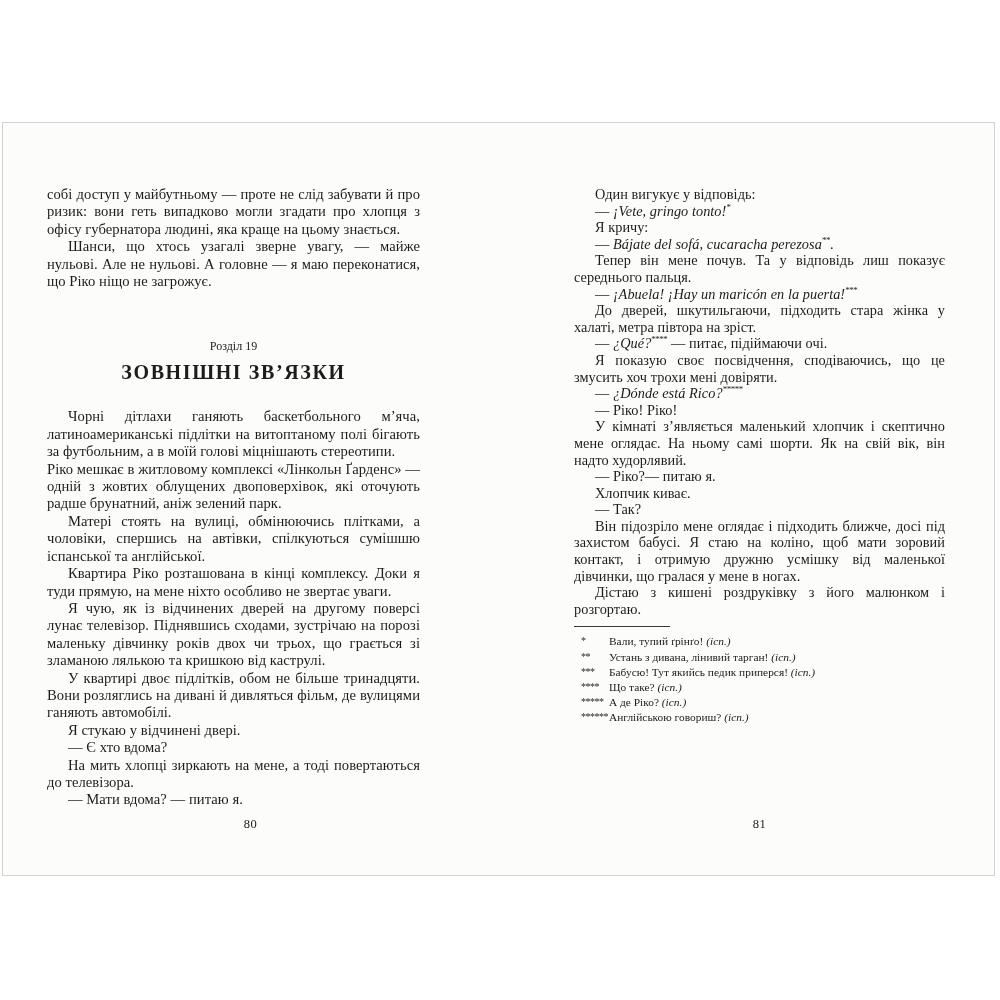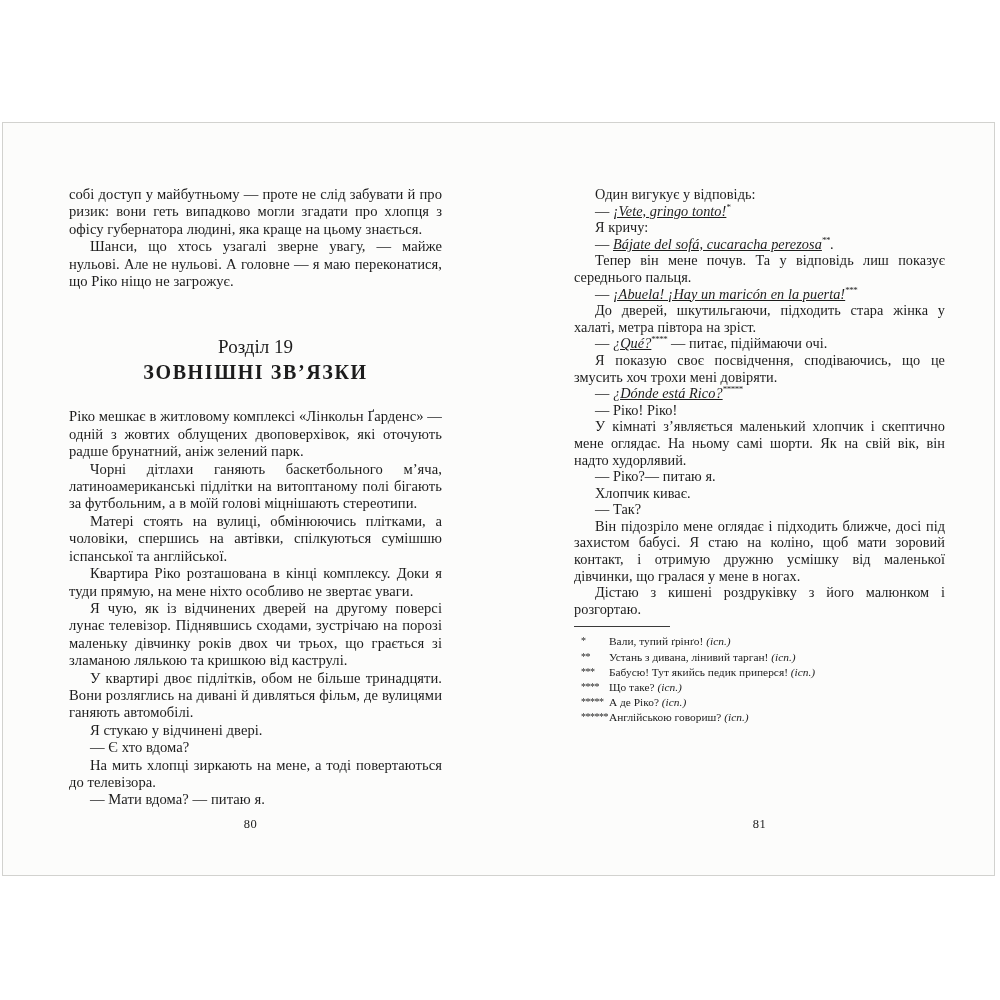--- a/index.html
+++ b/index.html
@@ -11,35 +11,35 @@
     overflow:hidden;
   }
   .spread {
     position:absolute; left:2px; top:122px;
     width:993px; height:754px;
     background:#fcfcfb;
     border:1px solid #d2d2cf;
     box-sizing:border-box;
   }
   .col { position:absolute; top:63px; }
-  .col-left  { left:66px;  width:373px; }
+  .col-left  { left:44px;  width:373px; }
   .col-right { left:571px; width:371px; }
 
   p.para {
     margin:0; text-align:justify;
     font-size:14.6px; line-height:17.4px;
     letter-spacing:0.05px;
   }
   .col-right p.para { font-size:14.3px; line-height:16.6px; }
   p.para.ind { text-indent:21px; }
-  p.para em { font-style:italic;text-decoration:underline; }
+  p.para em { font-style:italic; }
   p.para sup { font-size:9px; line-height:0; vertical-align:super; letter-spacing:-0.5px; }
 
   .chapter { text-align:center; margin-top:47px; margin-bottom:23px; }
-  .chapter-label { font-size:19px; line-height:19px; }
+  .chapter-label { font-size:12px; line-height:19px; }
   .chapter-title {
     font-size:20px; line-height:26px; margin-top:3px;
     font-weight:600; letter-spacing:1.6px;
   }
 
   .footnotes { margin-top:9px; }
   .fn-rule { width:96px; height:0; border-top:1px solid #3a3a3a; margin:0 0 8px 0; }
   .fn {
     position:relative; margin:0 0 2px 0; padding-left:35px;
     font-size:11.4px; line-height:13.2px; text-align:left;
@@ -67,22 +67,22 @@
         <p class="para"><span>собі доступ у майбутньому — проте не слід забувати й про ризик: вони геть випадково могли згадати про хлопця з офісу губернатора людині, яка краще на цьому знається.</span></p>
         <p class="para ind"><span>Шанси, що хтось узагалі зверне увагу, — майже нульові. Але не нульові. А головне — я маю переконатися, що Ріко ніщо не загрожує.</span></p>
       </div>
 
     <div class="chapter">
       <div class="chapter-label">Розділ 19</div>
       <div class="chapter-title">ЗОВНІШНІ ЗВ’ЯЗКИ</div>
     </div>
 
     <div>
+        <p class="para ind"><span>Чорні дітлахи ганяють баскетбольного м’яча, латиноамериканські підлітки на витоптаному полі бігають за футбольним, а в моїй голові міцнішають стереотипи.</span></p>
         <p class="para"><span>Ріко мешкає в житловому комплексі «Лінкольн Ґарденс» — одній з жовтих облущених двоповерхівок, які оточують радше брунатний, аніж зелений парк.</span></p>
-        <p class="para ind"><span>Чорні дітлахи ганяють баскетбольного м’яча, латиноамериканські підлітки на витоптаному полі бігають за футбольним, а в моїй голові міцнішають стереотипи.</span></p>
         <p class="para ind"><span>Матері стоять на вулиці, обмінюючись плітками, а чоловіки, спершись на автівки, спілкуються сумішшю іспанської та англійської.</span></p>
         <p class="para ind"><span>Квартира Ріко розташована в кінці комплексу. Доки я туди прямую, на мене ніхто особливо не звертає уваги.</span></p>
         <p class="para ind"><span>Я чую, як із відчинених дверей на другому поверсі лунає телевізор. Піднявшись сходами, зустрічаю на порозі маленьку дівчинку років двох чи трьох, що грається зі зламаною лялькою та кришкою від каструлі.</span></p>
         <p class="para ind"><span>У квартирі двоє підлітків, обом не більше тринадцяти. Вони розляглись на дивані й дивляться фільм, де вулицями ганяють автомобілі.</span></p>
         <p class="para ind"><span>Я стукаю у відчинені двері.</span></p>
         <p class="para ind"><span>— Є хто вдома?</span></p>
         <p class="para ind"><span>На мить хлопці зиркають на мене, а тоді повертаються до телевізора.</span></p>
         <p class="para ind"><span>— Мати вдома? — питаю я.</span></p>
       </div>
   </section>

